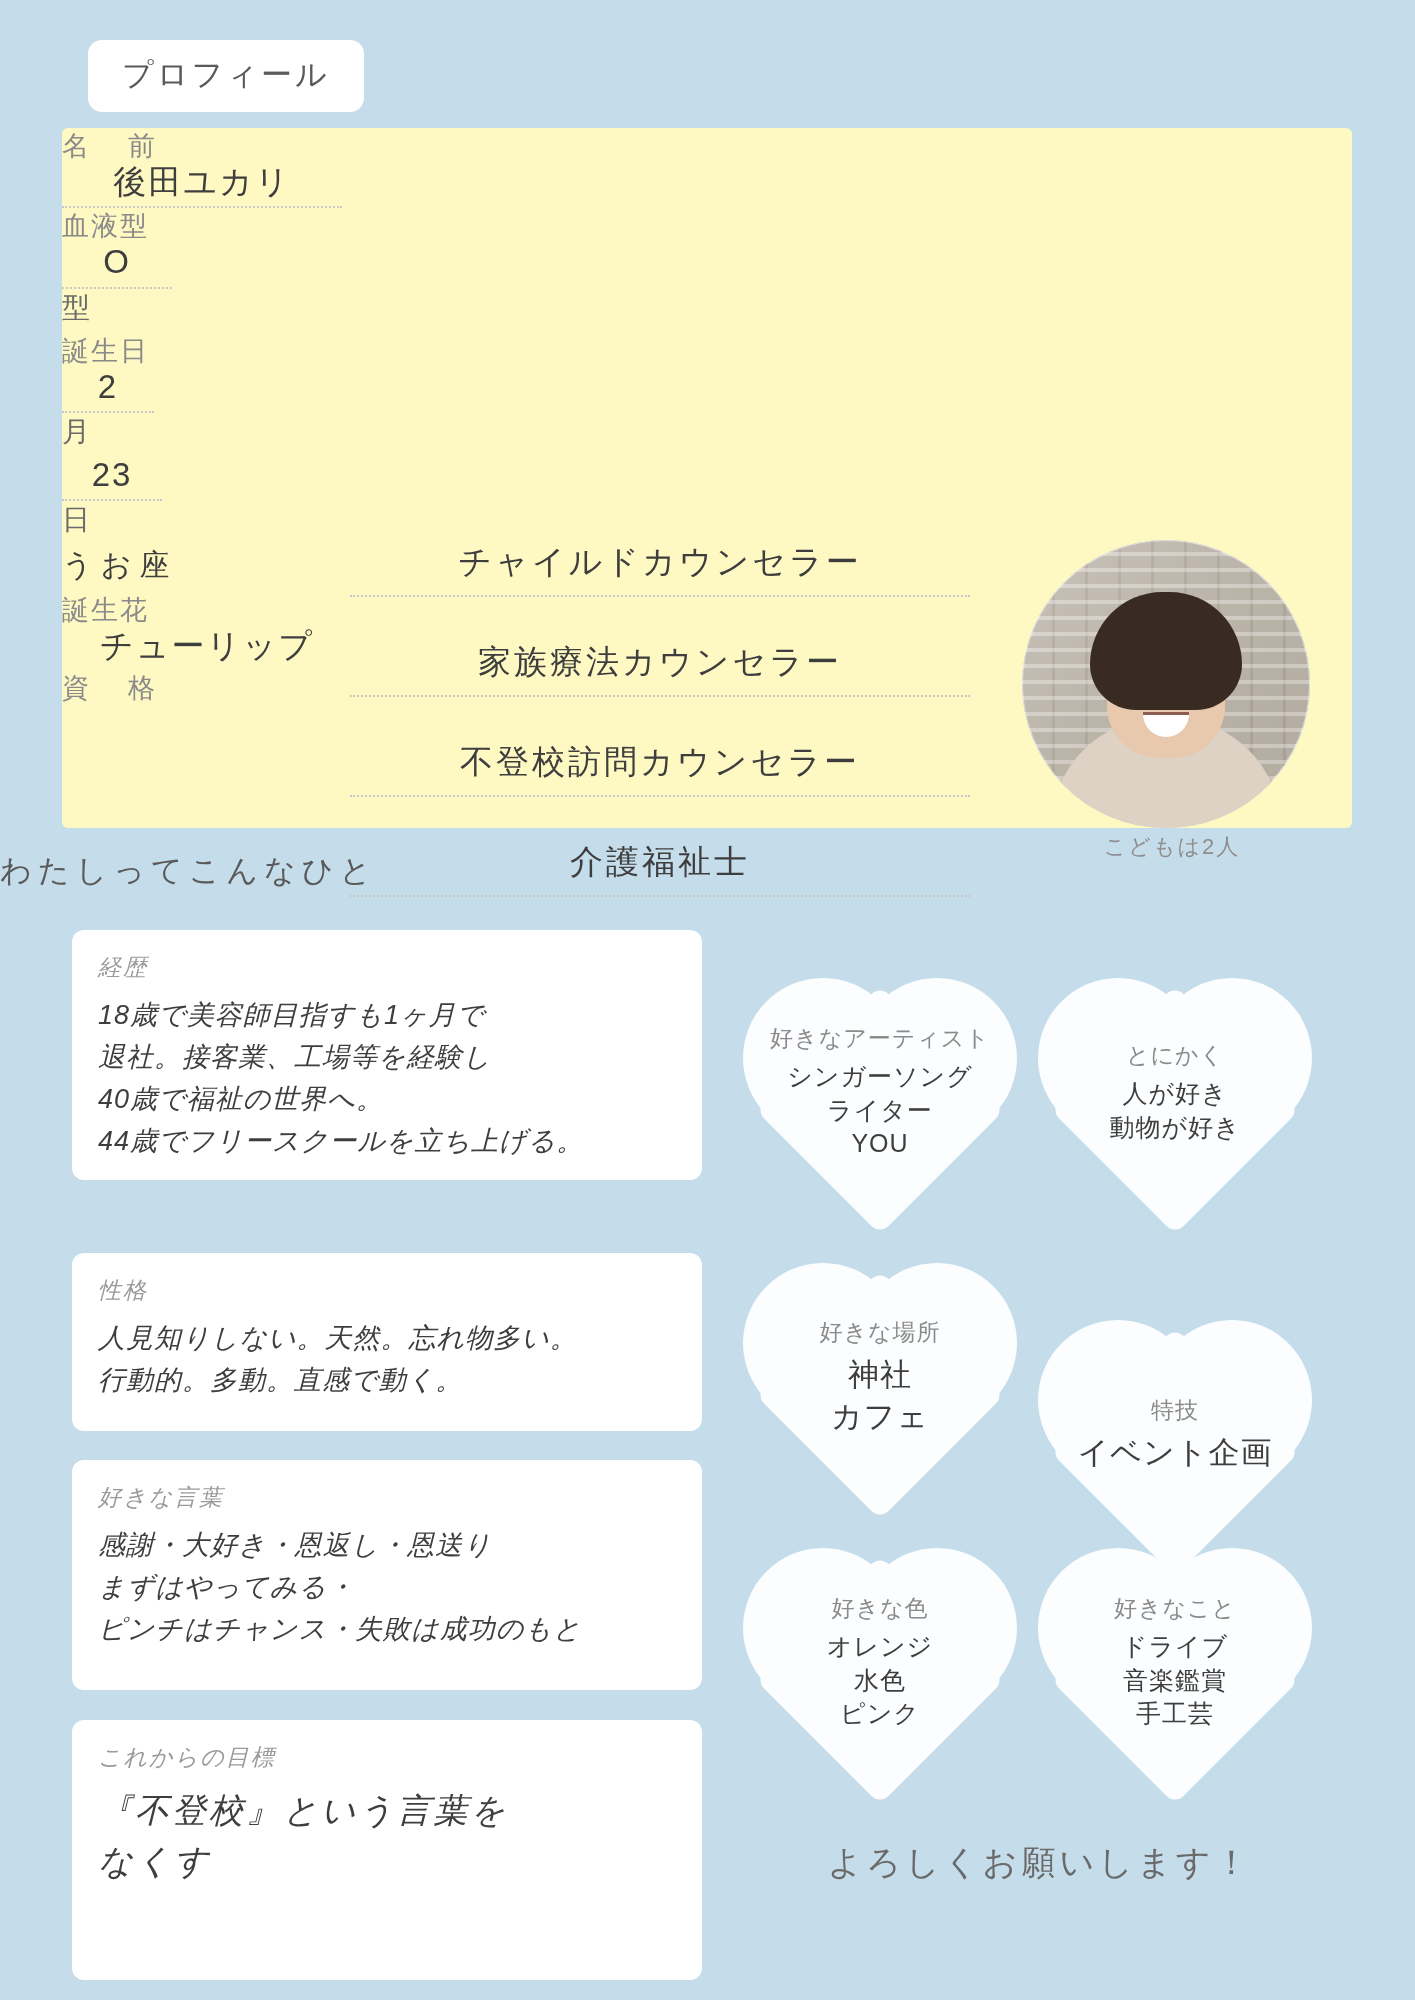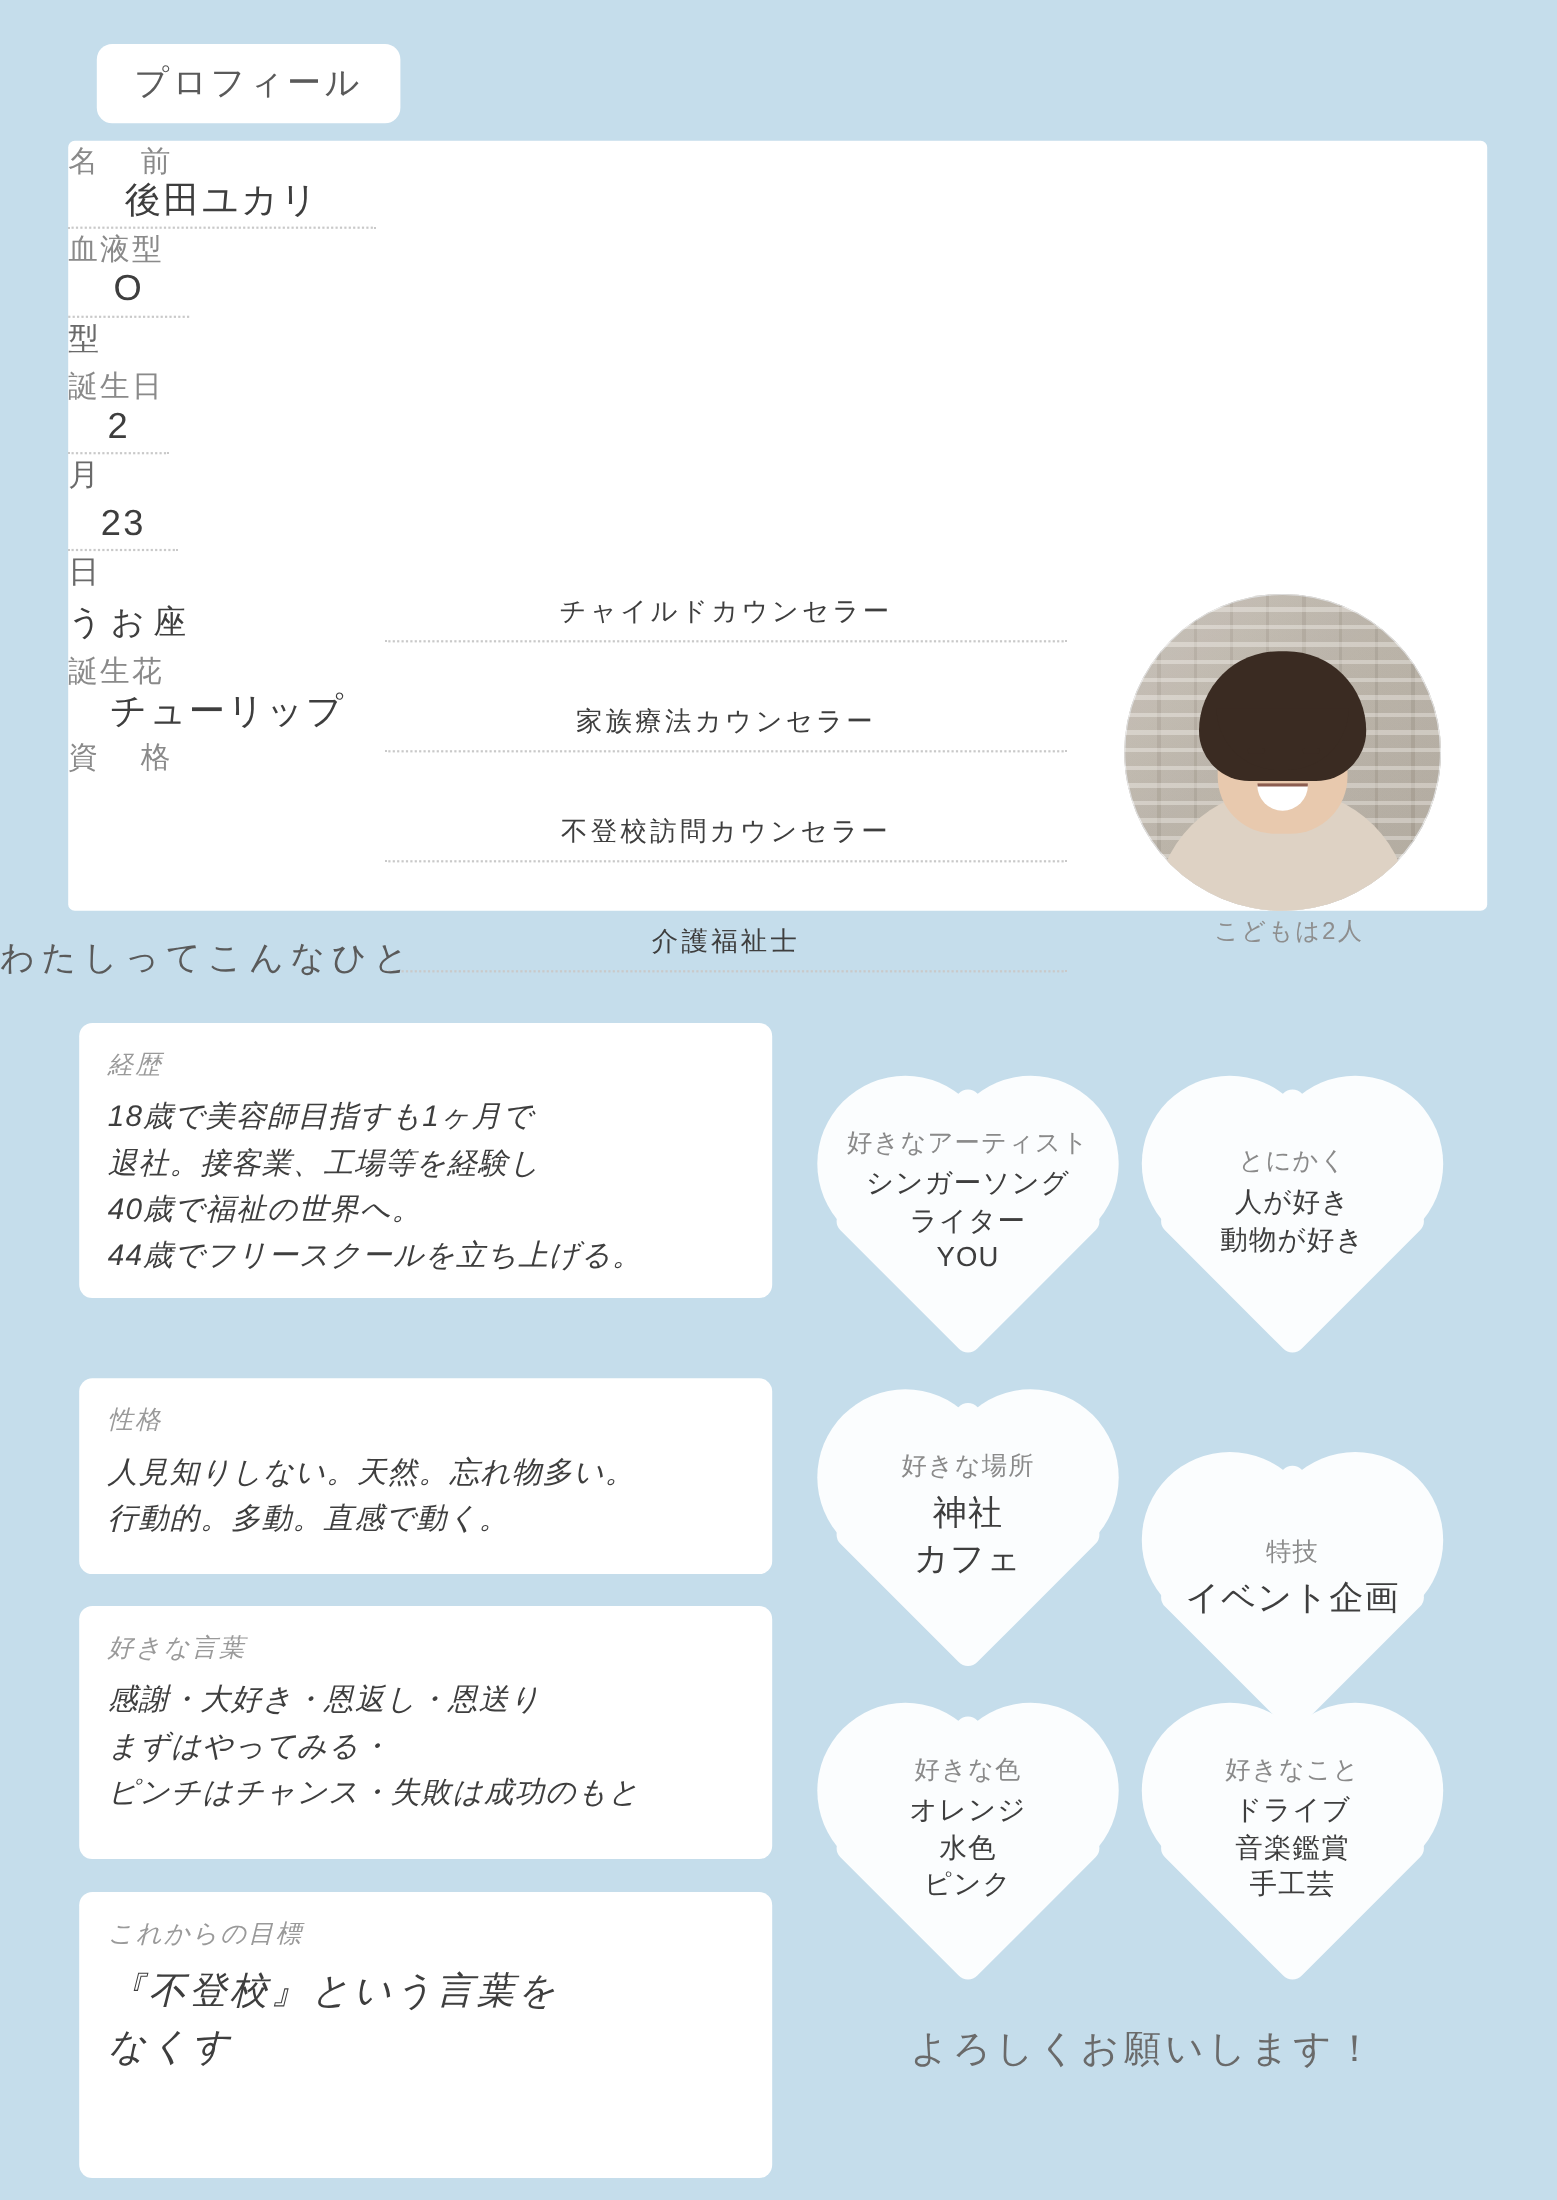--- a/index.html
+++ b/index.html
@@ -29,21 +29,21 @@
     color: #5a5a5a;
   }
 
   
   .profile-card {
     position: absolute;
     left: 62px;
     top: 128px;
     width: 1290px;
     height: 700px;
-    background: #ffffff;
+    background: #fef9c3;
     border-radius: 6px;
   }
 
   .field-label {
     color: #8a8a8a;
     font-size: 27px;
     letter-spacing: 6px;
   }
   .field-label.small { letter-spacing: 2px; }
 
@@ -84,21 +84,21 @@
 
   
   #q-label { left: 110px; top: 420px; }
   .qual {
     position: absolute;
     left: 288px;
     width: 620px;
     border-bottom: 2px dotted #c9c9c9;
     padding-bottom: 10px;
     text-align: center;
-    font-size: 24px;
+    font-size: 33px;
     letter-spacing: 3px;
     color: #3e3e3e;
   }
   #qual-0 { top: 412px; }
   #qual-1 { top: 512px; }
   #qual-2 { top: 612px; }
   #qual-3 { top: 712px; }
 
   
   .photo-wrap {

